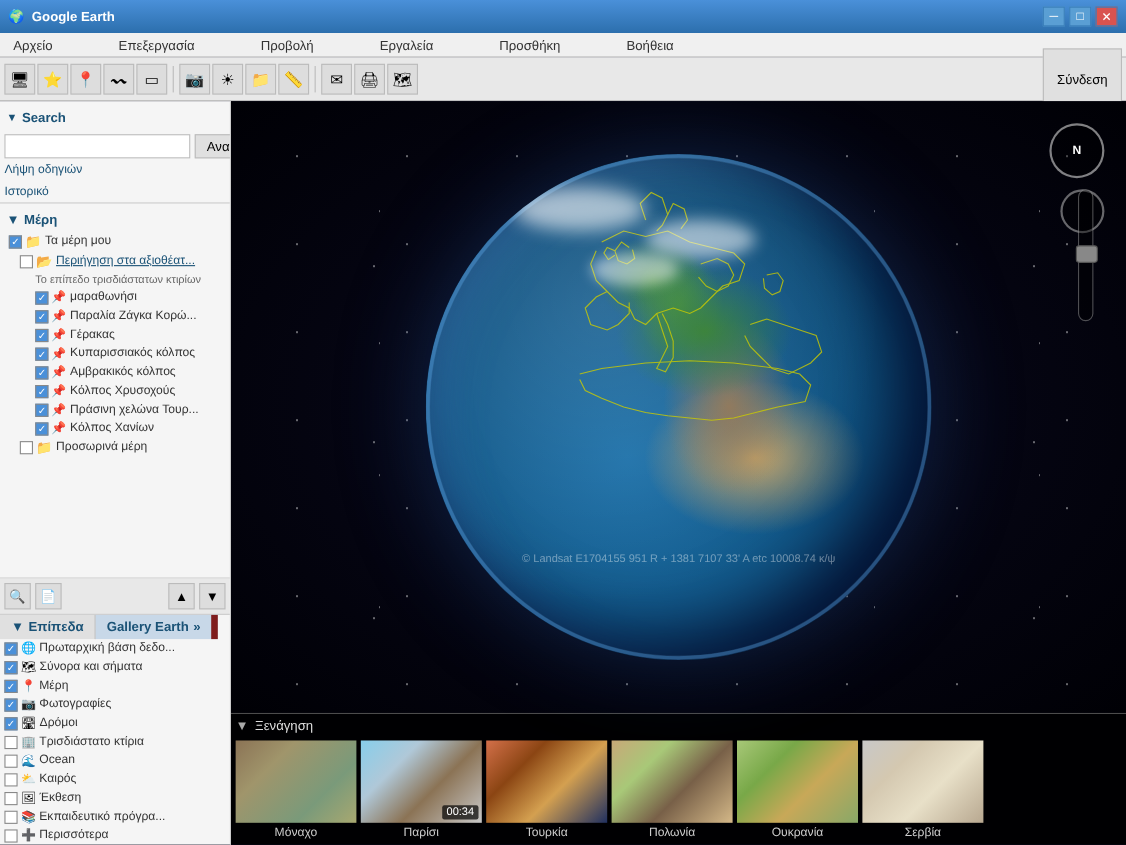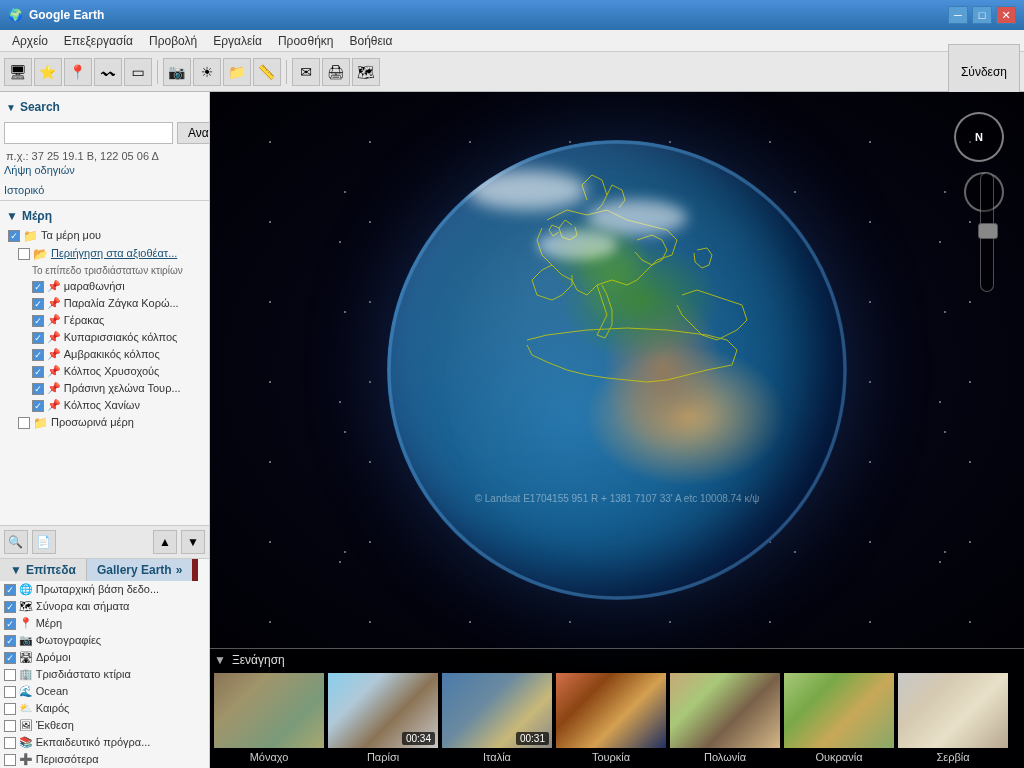--- a/index.html
+++ b/index.html
@@ -23,20 +23,21 @@
     .title-btn.close { background: #d9534f; }
 
     
     #menubar {
       height: 22px;
       background: #f0f0f0;
       display: flex;
       align-items: center;
       padding: 0 4px;
       border-bottom: 1px solid #ccc;
+      gap: 44px;
     }
     .menu-item { padding: 2px 8px; font-size: 12px; color: #333; cursor: pointer; }
 
     
     #main-layout { display: flex; height: calc(768px - 30px - 22px - 40px); }
 
     
     #toolbar {
       height: 40px;
       background: #e8e8e8;
@@ -258,21 +259,21 @@
       background: rgba(0,0,0,0.7); color: white; font-size: 10px; padding: 1px 4px; border-radius: 2px;
     }
     .tour-label {
       color: #ccc; font-size: 11px; text-align: center; margin-top: 3px;
     }
     .tour-item { display: flex; flex-direction: column; }
 
     
     #landsat-text {
       position: absolute;
-      bottom: 144px;
+      bottom: 134px;
       left: 50%;
       transform: translateX(-50%);
       color: rgba(255,255,255,0.4);
       font-size: 10px;
       white-space: nowrap;
     }
 
     
     .thumb-munchen { background: linear-gradient(135deg, #8B7355 0%, #A0956B 30%, #7a9a7a 70%, #a8a870 100%); }
     .thumb-paris { background: linear-gradient(135deg, #87CEEB 0%, #b0c8d8 30%, #8B7355 60%, #c8c8c8 100%); }
@@ -335,21 +336,20 @@
 
     <div id="search-section">
       <div id="search-header">
         <span class="arrow">▼</span>
         <span>Search</span>
       </div>
       <div id="search-input-row">
         <input type="text" id="search-input" style="">
         <button id="search-btn">Αναζήτηση</button>
       </div>
-      <div id="coords-row">π.χ.: 37 25 19.1 Β, 122 05 06 Δ</div>
       <div id="search-links">
         <a href="#">Λήψη οδηγιών</a>
         <a href="#">Ιστορικό</a>
       </div>
     </div>
 
     <div id="places-section">
       <div class="section-header">
         <span>▼</span>
         <span>Μέρη</span>
@@ -568,26 +568,20 @@
       </div>
       <div class="tour-label">Μόναχο</div>
     </div>
           <div class="tour-item">
       <div class="tour-thumb thumb-paris">
         <div class="tour-timer">00:34</div>
       </div>
       <div class="tour-label">Παρίσι</div>
     </div>
           <div class="tour-item">
-      <div class="tour-thumb thumb-italia">
-        <div class="tour-timer">00:31</div>
-      </div>
-      <div class="tour-label">Ιταλία</div>
-    </div>
-          <div class="tour-item">
       <div class="tour-thumb thumb-tourkia">
         
       </div>
       <div class="tour-label">Τουρκία</div>
     </div>
           <div class="tour-item">
       <div class="tour-thumb thumb-polonia">
         
       </div>
       <div class="tour-label">Πολωνία</div>

